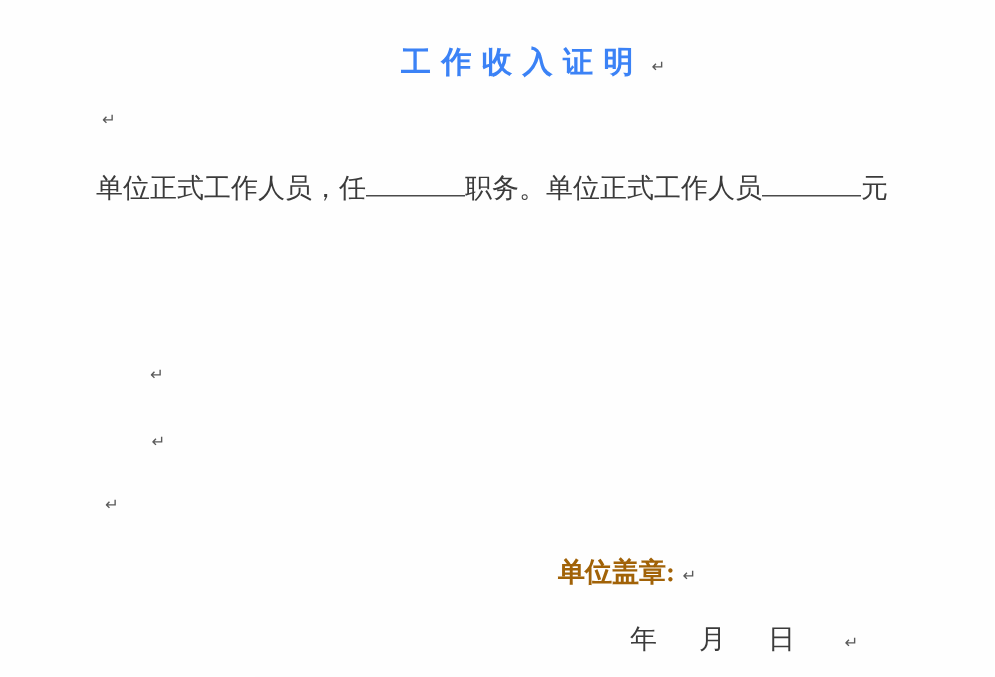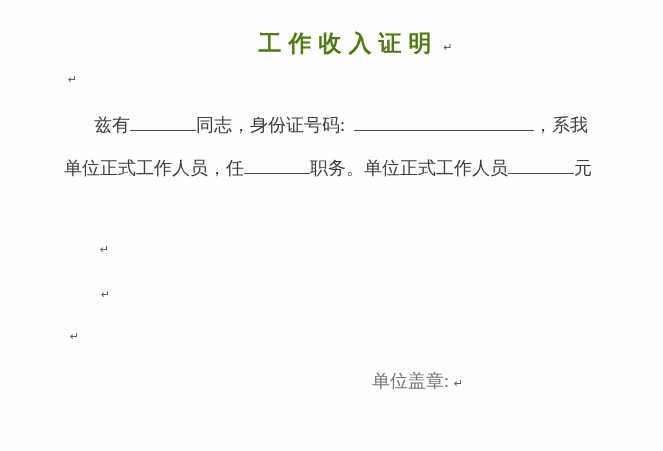--- a/index.html
+++ b/index.html
@@ -19,23 +19,23 @@
   
   .title-row {
     position: absolute;
     top: 28px;
     left: 0;
     width: 100%;
     text-align: center;
     white-space: nowrap;
   }
   .title-text {
-    font-size: 23px;
+    font-size: 20px;
     font-weight: bold;
-    color: #4d7c0f;
+    color: #3b82f6;
     letter-spacing: 7px;
     margin-left: 48px;
   }
   
   .pmark {
     position: absolute;
     font-size: 11px;
     color: #5a5a5a;
     line-height: 1;
     font-family: "DejaVu Sans", sans-serif;
@@ -78,22 +78,22 @@
   .blank-annual     { width: 96px; }
   
   .seal-row {
     position: absolute;
     left: 372px;
     top: 369px;
     font-size: 18px;
     white-space: nowrap;
   }
   .seal-label {
-    font-weight: normal;
-    color: #737373;
+    font-weight: bold;
+    color: #a16207;
   }
   .date-row {
     position: absolute;
     left: 420px;
     top: 414px;
     font-size: 18px;
     white-space: nowrap;
     color: #3b3b3b;
   }
   .date-char {
@@ -109,30 +109,30 @@
 
 <div class="page">
 
   <div class="title-row">
     <span class="title-text">工作收入证明</span><span class="pmark-inline">↵</span>
   </div>
 
   <span class="pmark" style="left:68px; top:74px;">↵</span>
 
   <div class="body-block">
-    <div class="body-line indented">
-      <span>兹有</span><span class="blank blank-name"></span><span>同志，身份证号码:</span><span class="blank blank-id"></span><span>，系我</span>
-    </div>
     <div class="body-line">
       <span>单位正式工作人员，任</span><span class="blank blank-position"></span><span>职务。单位正式工作人员</span><span class="blank blank-monthly"></span><span>元</span>
     </div>
   </div>
 
   <span class="pmark" style="left:100px; top:244px;">↵</span>
   <span class="pmark" style="left:101px; top:289px;">↵</span>
   <span class="pmark" style="left:70px; top:331px;">↵</span>
 
   <div class="seal-row">
     <span class="seal-label">单位盖章:</span><span class="pmark-inline">↵</span>
   </div>
 
+  <div class="date-row">
+    <span class="date-char">年</span><span class="date-char">月</span><span class="date-char">日</span><span class="pmark-inline">↵</span>
+  </div>
 
 </div>
 
 </body></html>

